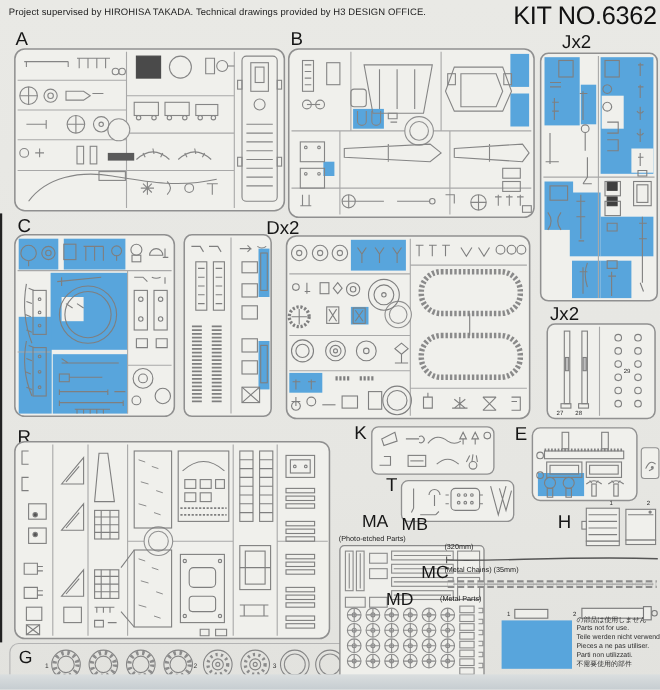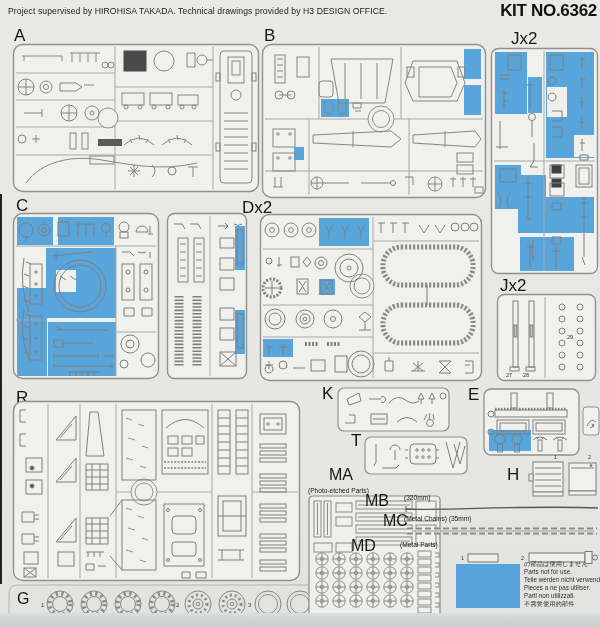--- a/index.html
+++ b/index.html
@@ -1,20 +1,20 @@
 <!DOCTYPE html>
 <html><head>
 <meta charset="utf-8">
 <style>
   html,body{margin:0;padding:0}
   .page{position:relative;width:600px;height:627px;overflow:hidden;
         background:linear-gradient(180deg,#e9e9e5 0%,#e6e6e2 70%,#e2e2de 100%);
         font-family:"Liberation Sans", sans-serif;color:#1a1a1a}
   .credit{position:absolute;left:8px;top:6px;font-size:8.6px;color:#1c1c1c;letter-spacing:.1px}
-  .kitno{position:absolute;right:3px;top:1px;font-size:17px;font-weight:bold;letter-spacing:-.3px;color:#111}
+  .kitno{position:absolute;right:3px;top:1px;font-size:23px;font-weight:normal;letter-spacing:-.3px;color:#111}
   .plabel{position:absolute;font-size:17px;color:#161616}
   .plabel.big{font-size:16px}
   .sub{position:absolute;font-size:6.6px;color:#222}
   svg{position:absolute;overflow:visible}
   svg text{font-family:"Liberation Sans",sans-serif;fill:#333}
   .legendtext{position:absolute;left:524px;top:560px;width:76px;font-size:6.3px;line-height:8px;color:#2e2e2e}
   .legendtext span{display:block;white-space:nowrap}
   .bluebox{position:absolute;left:456px;top:564px;width:64px;height:44px;background:#58a5dc}
   .scanedge{position:absolute;left:0;top:613px;width:600px;height:14px;
             background:linear-gradient(180deg,#dadedf,#c6cdd1)}
@@ -647,21 +647,21 @@
         <rect x="110" y="72" width="13" height="6"></rect>
         <rect x="110" y="80" width="13" height="6"></rect>
       <rect x="110" y="88" width="13" height="6"></rect>
         <rect x="110" y="96" width="13" height="6"></rect>
         <rect x="110" y="104" width="13" height="6"></rect>
         <rect x="110" y="112" width="13" height="6"></rect>
       <path d="M127,58 h4 v4 h-4 M127,68 h4 v4 h-4 M127,78 h4 v4 h-4 M127,88 h4 v4 h-4 M127,98 h4 v4 h-4 M127,108 h4 v4 h-4"></path>
     </g>
   </svg>
 
-  <span class="plabel big" style="left:365px;top:492px">MB</span>
+  <span class="plabel big" style="left:365px;top:469px">MB</span>
   <span class="sub" style="left:404px;top:494px">(320mm)</span>
   <svg style="left:404px;top:502px" width="196" height="12" viewBox="0 0 196 12">
     <path d="M2,7 C40,9 120,3 194,6" stroke="#555" stroke-width="1.3" fill="none"></path>
       <path d="M2,4 v6" stroke="#555" fill="none"></path>
   </svg>
 
   <span class="plabel big" style="left:383px;top:512px">MC</span>
   <span class="sub" style="left:404px;top:515px">(Metal Chains) (35mm)</span>
   <svg style="left:404px;top:523px" width="196" height="16" viewBox="0 0 196 16">
     <line x1="3" y1="8" x2="193" y2="8" stroke="#8a8a8a" stroke-width="7" stroke-dasharray="6 3"></line>

